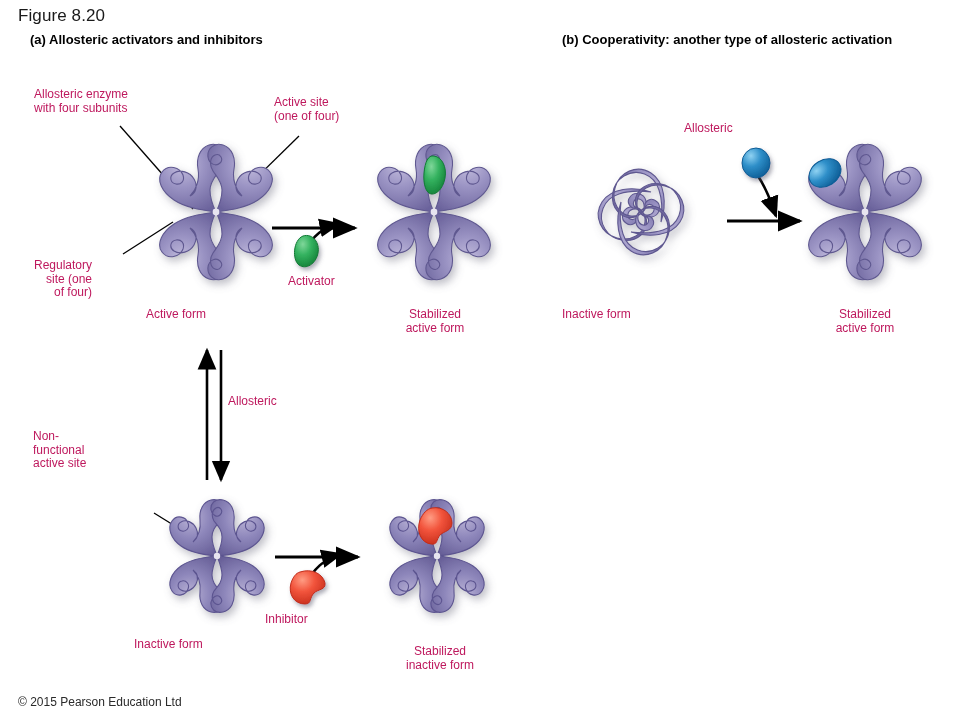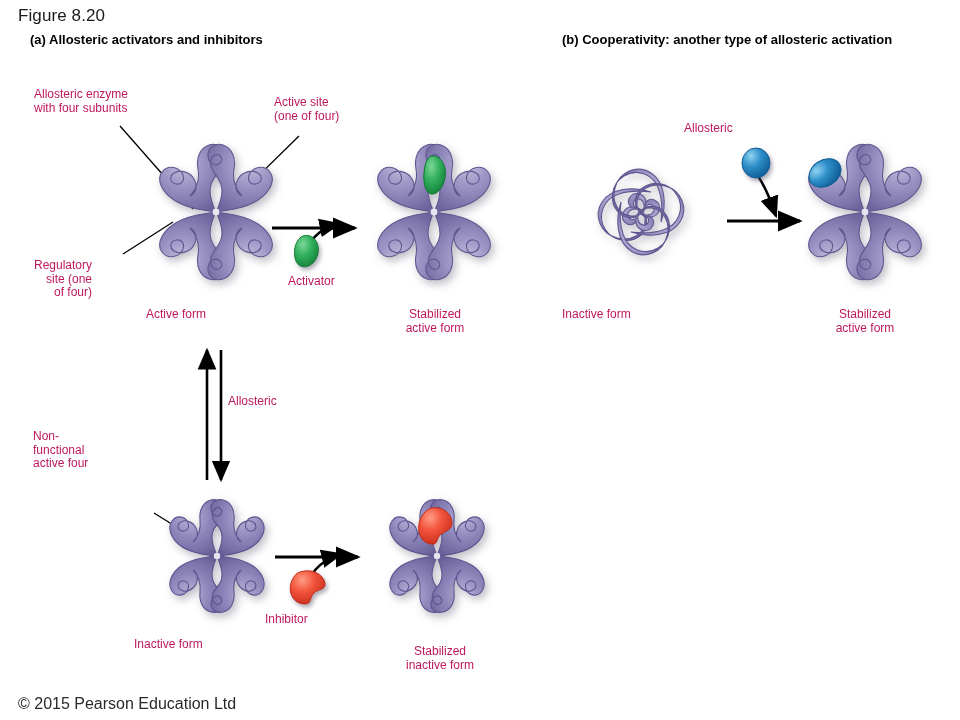--- a/index.html
+++ b/index.html
@@ -21,21 +21,21 @@
     top: 6px;
     font-size: 17px;
     font-weight: 400;
     color: #1a1a1a;
     letter-spacing: 0.1px;
   }
   .copyright {
     position: absolute;
     left: 18px;
     top: 695px;
-    font-size: 16px;
+    font-size: 12px;
     font-weight: 400;
     color: #2a2a2a;
   }
   .panel-title {
     position: absolute;
     font-size: 13px;
     font-weight: bold;
     line-height: 1.12;
     color: #000;
   }
@@ -71,21 +71,21 @@
 
 <div class="lbl" style="left:34px; top:88px;">Allosteric enzyme
 with four subunits</div>
 <div class="lbl" style="left:274px; top:96px;">Active site
 (one of four)</div>
 <div class="lbl" style="left:34px; top:259px;text-align:right;">Regulatory
 site (one
 of four)</div>
 <div class="lbl" style="left:33px; top:430px;">Non-
 functional
-active four</div>
+active site</div>
 
 <div class="lbl" style="left:146px; top:308px;">Active form</div>
 <div class="lbl" style="left:262px; top:275px;margin-left:26px;">Activator</div>
 <div class="lbl center" style="left:360px; top:308px; width:150px;">Stabilized
 active form</div>
 
 <div class="lbl" style="left:228px; top:395px;">Allosteric</div>
 
 <div class="lbl" style="left:134px; top:638px;">Inactive form</div>
 <div class="lbl" style="left:265px; top:613px;">Inhibitor</div>

